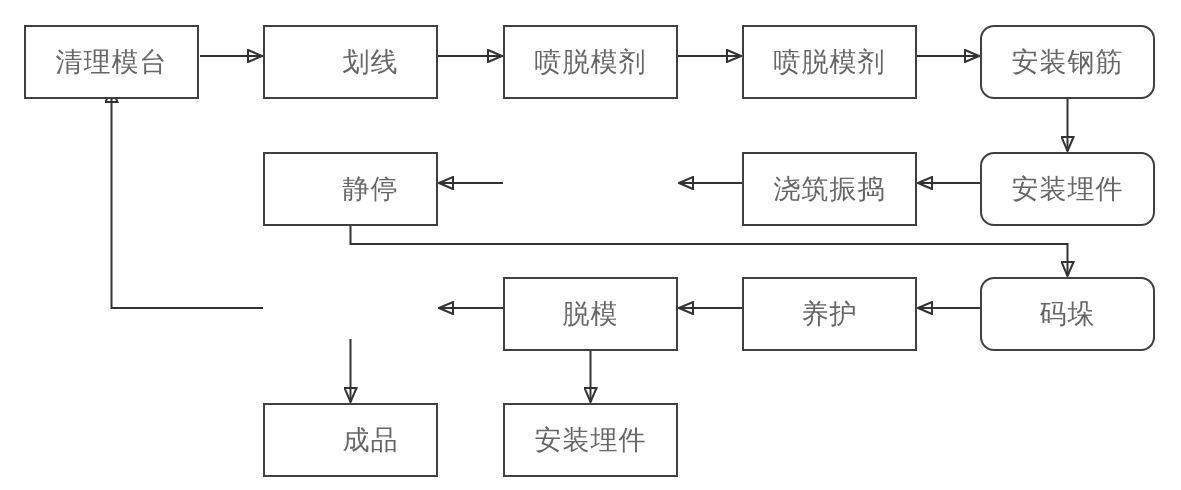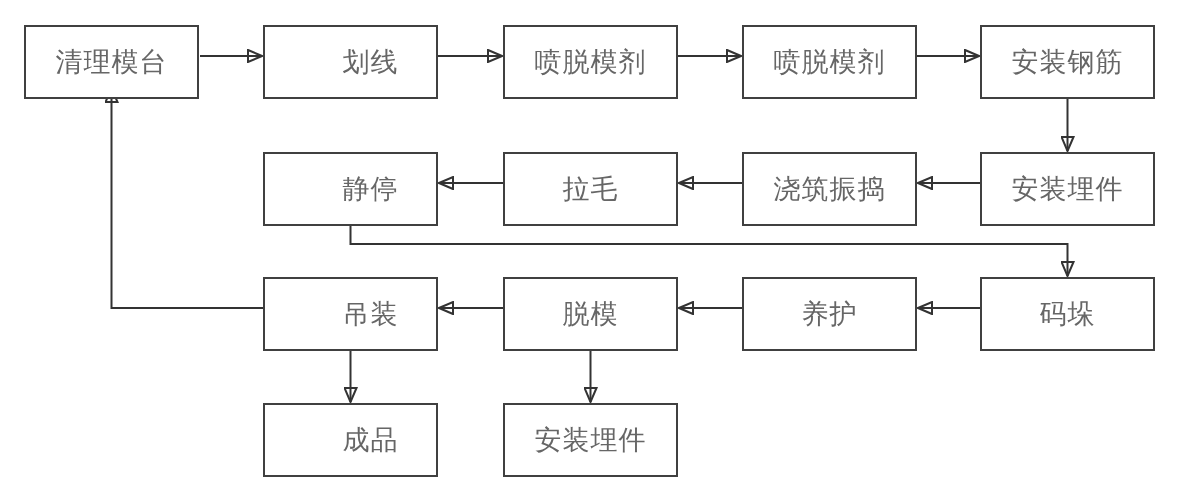--- a/index.html
+++ b/index.html
@@ -40,21 +40,21 @@
     font-weight: 300;
     color: #666666;
     letter-spacing: 1px;
     white-space: nowrap;
   }
   
   .c0 { left: 24px; }
   .c1 { left: 263px; padding-left: 40px; }
   .c2 { left: 503px; }
   .c3 { left: 742px; }
-  .c4 { left: 980px; }
+  .c4 { left: 980px; border-radius: 14px; }
   .r0 { top: 25px; }
   .r1 { top: 152px; }
   .r2 { top: 277px; }
   .r3 { top: 403px; }
 </style>
 </head>
 <body>
 
 <div class="canvas">
 
@@ -96,39 +96,33 @@
   <div class="node c4 r0">
     <span>安装钢筋</span>
   </div>
 
   <div class="node c4 r1">
     <span>安装埋件</span>
   </div>
   <div class="node c3 r1">
     <span>浇筑振捣</span>
   </div>
-  <div class="node c2 r1">
-    <span>拉毛</span>
-  </div>
   <div class="node c1 r1">
     <span>静停</span>
   </div>
 
   <div class="node c4 r2">
     <span>码垛</span>
   </div>
   <div class="node c3 r2">
     <span>养护</span>
   </div>
   <div class="node c2 r2">
     <span>脱模</span>
   </div>
-  <div class="node c1 r2">
-    <span>吊装</span>
-  </div>
 
   <div class="node c1 r3">
     <span>成品</span>
   </div>
   <div class="node c2 r3">
     <span>安装埋件</span>
   </div>
 
 </div>
 

